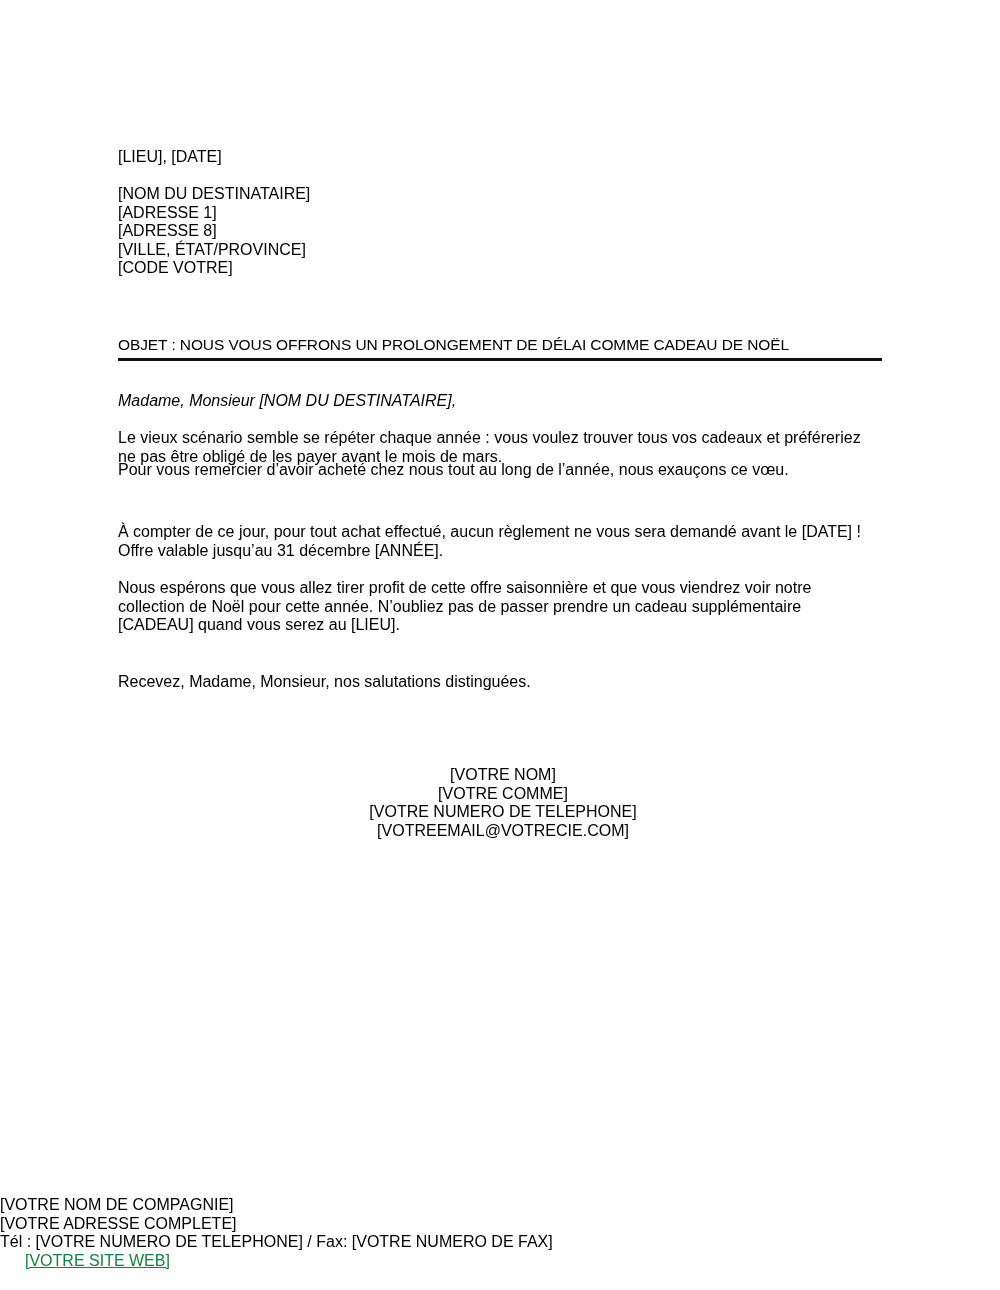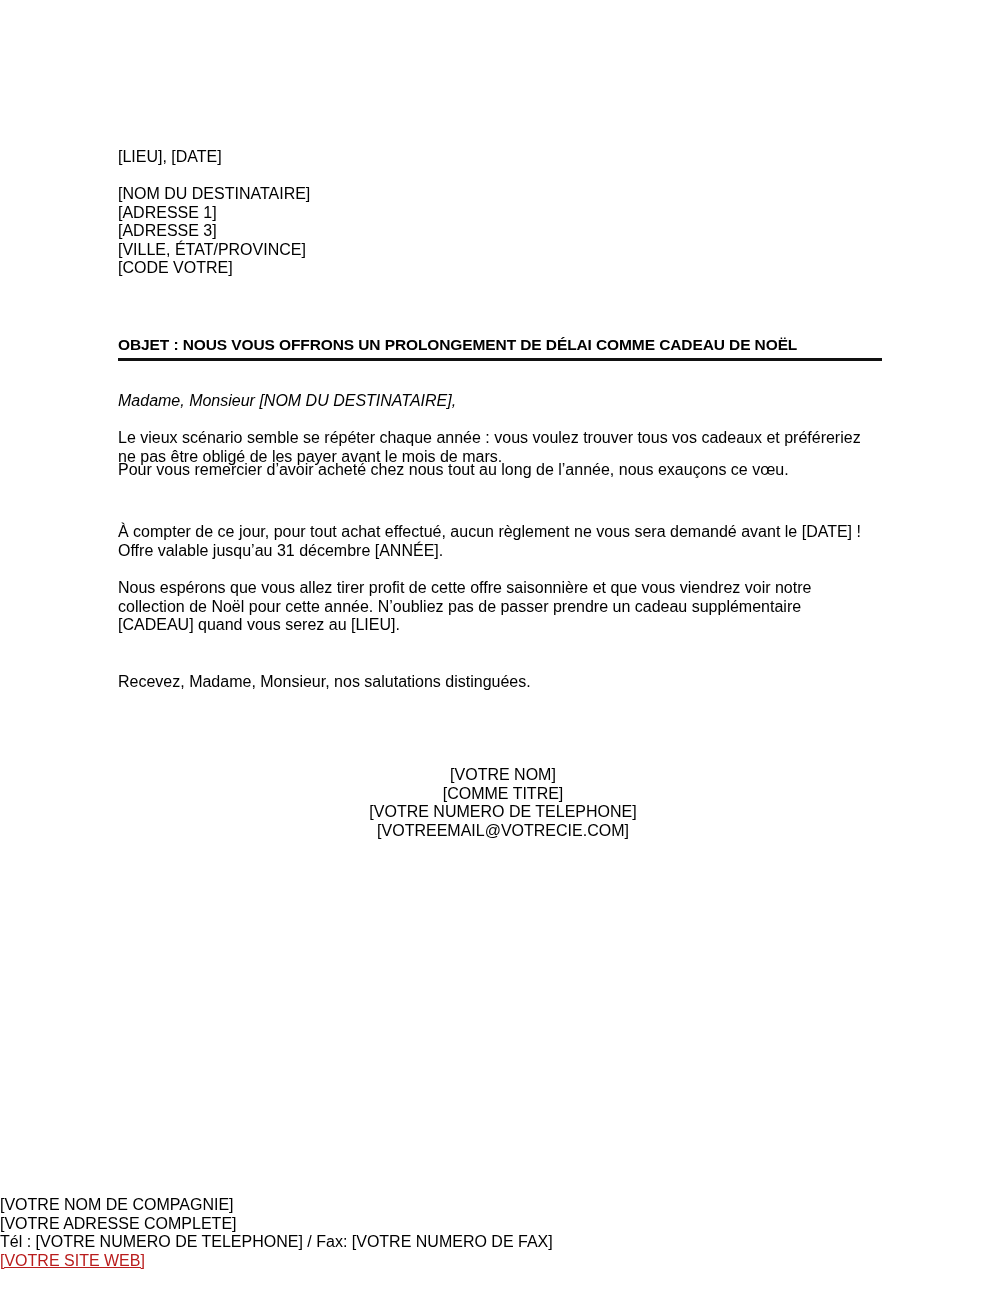--- a/index.html
+++ b/index.html
@@ -25,21 +25,21 @@
     .block {
       position: absolute;
       left: 118px;
       width: 770px;
     }
     .line { display: block; white-space: nowrap; }
     .date-line { top: 148px; }
     .recipient { top: 185px; }
     .subject {
       top: 336px;
-      font-weight: bold;
+      font-weight: normal;
       font-size: 15.5px;
       letter-spacing: -0.1px;
     }
     .rule {
       position: absolute;
       left: 118px;
       top: 358px;
       width: 764px;
       height: 3px;
       background: #111111;
@@ -52,36 +52,37 @@
     .closing { top: 673px; }
     .signature { top: 766px; text-align: center; }
     .footer {
       position: absolute;
       left: 0;
       width: 856px;
       top: 1196px;
       text-align: left;
     }
     .footer a {
-      color: #b91c1c;
+      color: #15803d;
+      margin-left: 25px;
     }
   </style>
 </head>
 <body>
 
 <div class="page">
 
   <div class="block date-line">
     <span class="line">[LIEU], [DATE]</span>
   </div>
 
   <div class="block recipient">
     <span class="line">[NOM DU DESTINATAIRE]</span>
     <span class="line">[ADRESSE 1]</span>
-    <span class="line">[ADRESSE 3]</span>
+    <span class="line">[ADRESSE 8]</span>
     <span class="line">[VILLE, ÉTAT/PROVINCE]</span>
     <span class="line">[CODE VOTRE]</span>
   </div>
 
   <div class="block subject">
     <span class="line">OBJET : NOUS VOUS OFFRONS UN PROLONGEMENT DE DÉLAI COMME CADEAU DE NOËL</span>
   </div>
   <div class="rule"></div>
 
   <div class="block salutation">
@@ -107,21 +108,21 @@
     <span class="line">collection de Noël pour cette année. N’oubliez pas de passer prendre un cadeau supplémentaire</span>
     <span class="line">[CADEAU] quand vous serez au [LIEU].</span>
   </div>
 
   <div class="block closing">
     <span class="line">Recevez, Madame, Monsieur, nos salutations distinguées.</span>
   </div>
 
   <div class="block signature">
     <span class="line">[VOTRE NOM]</span>
-    <span class="line">[COMME TITRE]</span>
+    <span class="line">[VOTRE COMME]</span>
     <span class="line">[VOTRE NUMERO DE TELEPHONE]</span>
     <span class="line">[VOTREEMAIL@VOTRECIE.COM]</span>
   </div>
 
   <div class="footer">
     <span class="line">[VOTRE NOM DE COMPAGNIE]</span>
     <span class="line">[VOTRE ADRESSE COMPLETE]</span>
     <span class="line">Tél : [VOTRE NUMERO DE TELEPHONE] / Fax: [VOTRE NUMERO DE FAX]</span>
     <span class="line"><a href="#">[VOTRE SITE WEB]</a></span>
   </div>

